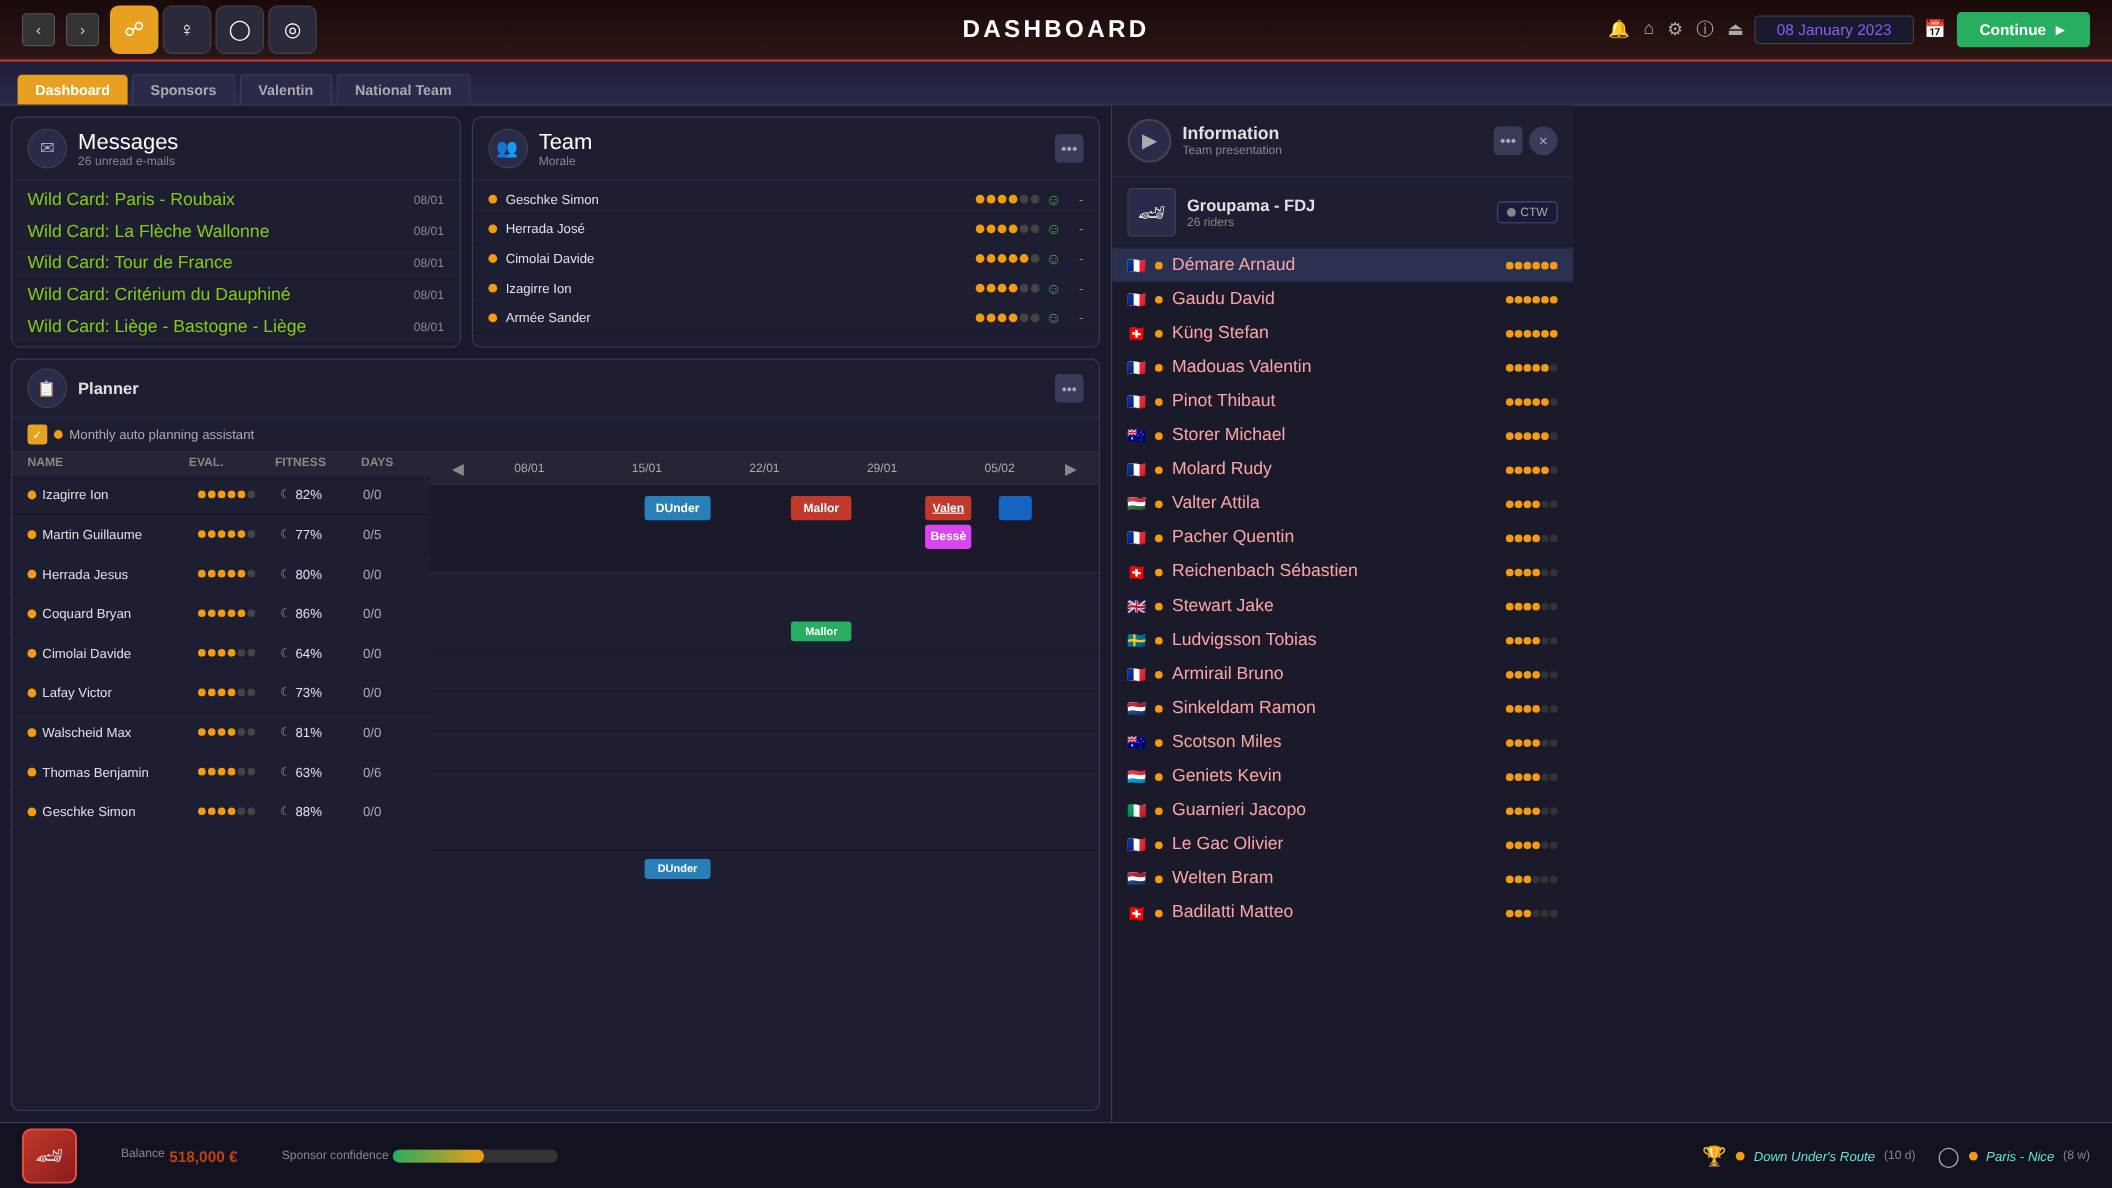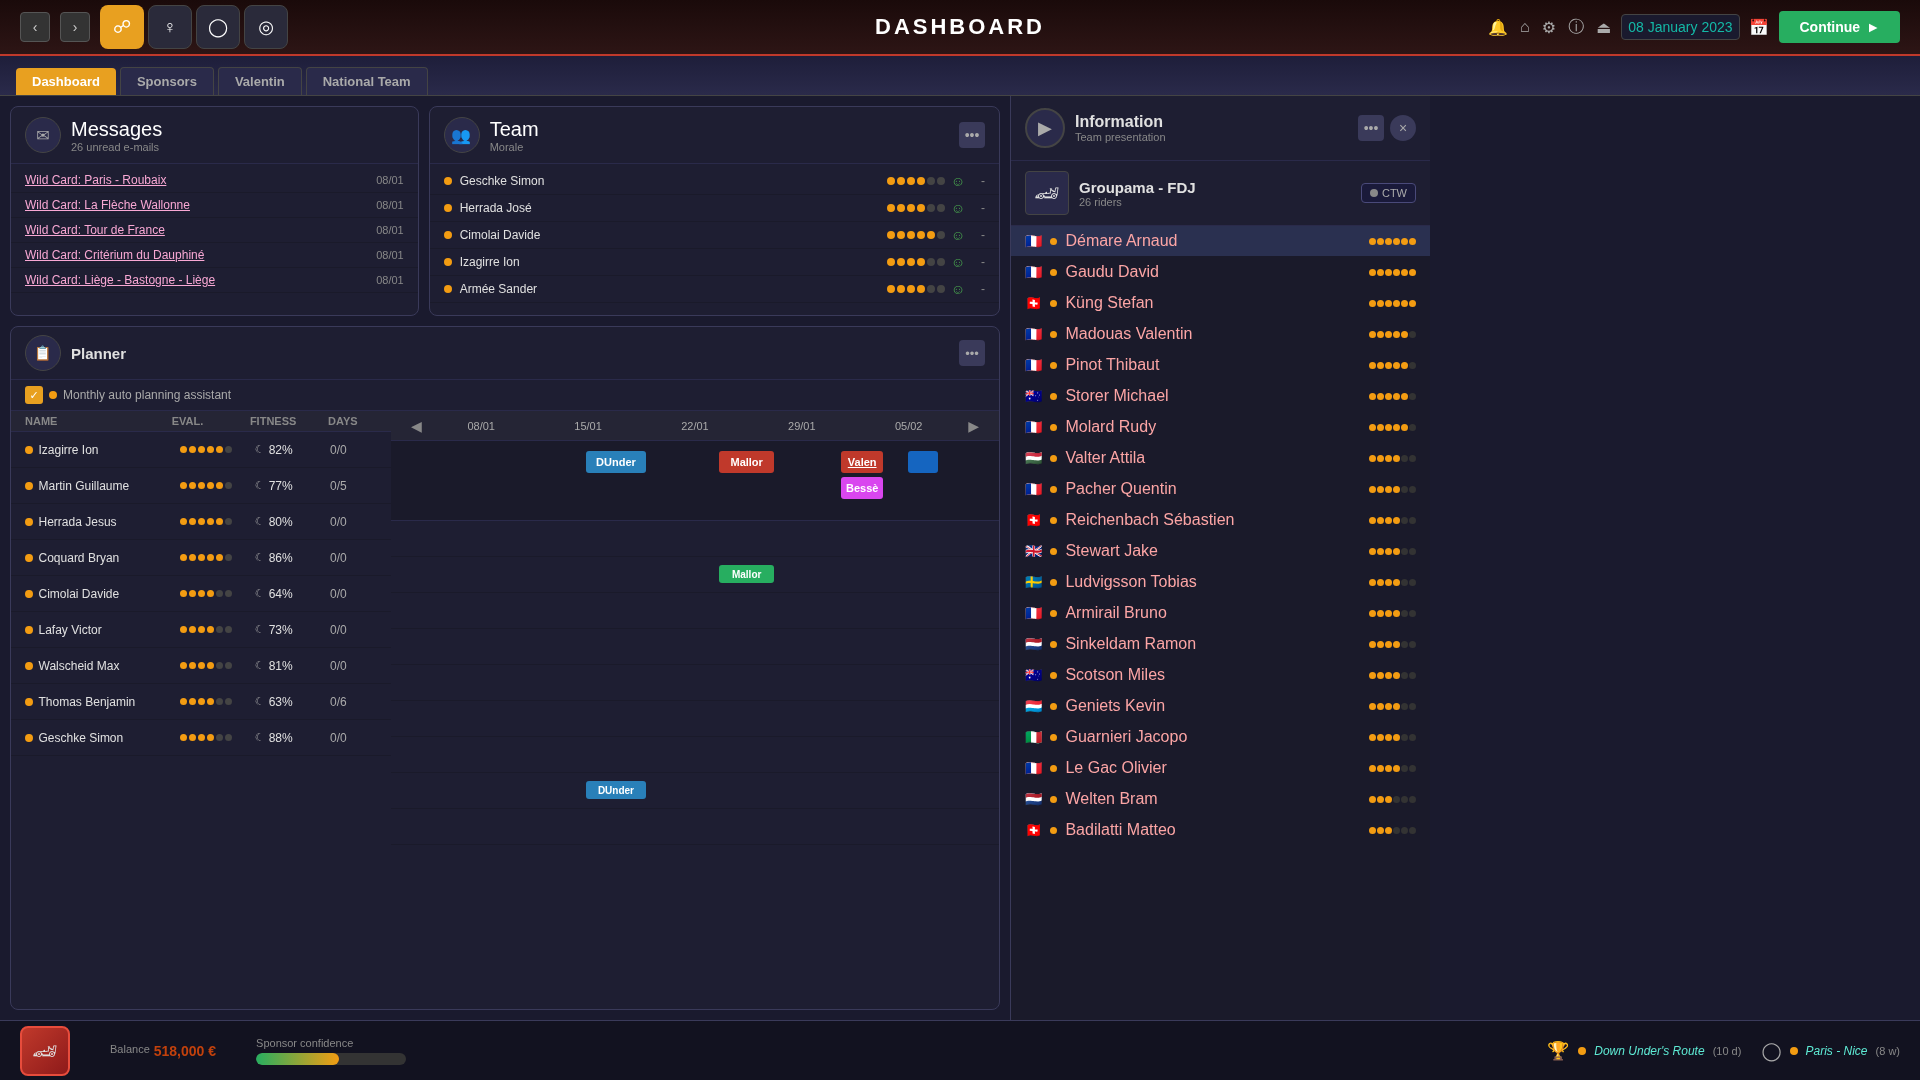--- a/index.html
+++ b/index.html
@@ -37,21 +37,21 @@
     }
     .nav-btn {
       width: 44px; height: 44px; background: #e8a020; border-radius: 8px;
       display: flex; align-items: center; justify-content: center;
       color: white; font-size: 18px; cursor: pointer;
     }
     .nav-btn.inactive { background: #2a2a3a; border: 1px solid #444; }
     .top-icons { display: flex; align-items: center; gap: 12px; color: #aaa; font-size: 16px; }
     .date-display {
       background: #1a1a2e; border: 1px solid #444; border-radius: 4px;
-      padding: 4px 6px; color: #14b8a6; font-size: 14px;
+      padding: 4px 19px; color: #8b5cf6; font-size: 14px;
     }
     .continue-btn {
       background: #27ae60; color: white; border: none; border-radius: 4px;
       padding: 8px 20px; font-size: 14px; font-weight: bold; cursor: pointer;
       display: flex; align-items: center; gap: 6px;
     }
 
     
     .tabs-bar {
       height: 40px;
@@ -121,21 +121,21 @@
       margin-left: auto; width: 26px; height: 26px; background: #3a3a5a;
       border-radius: 4px; display: flex; align-items: center; justify-content:
       center; cursor: pointer; color: #aaa; font-size: 14px;
     }
 
     .messages-list { padding: 4px 0; }
     .message-item {
       display: flex; justify-content: space-between; align-items: center;
       padding: 5px 14px; cursor: pointer; border-bottom: 1px solid #1a1a2a;
     }
-    .message-name { color: #f9a8d4; font-size: 12px; text-decoration: underline; }
+    .message-name { color: #84cc16; font-size: 16px; }
     .message-date { color: #888; font-size: 11px; }
 
     .team-list { padding: 4px 0; }
     .team-item {
       display: flex; align-items: center; padding: 5px 14px;
       border-bottom: 1px solid #1a1a2a; gap: 8px;
     }
     .dot { width: 8px; height: 8px; border-radius: 50%; background: #f39c12; flex-shrink: 0; }
     .rider-name { flex: 1; font-size: 12px; color: #e0e0e0; }
     .morale-dots { display: flex; gap: 2px; align-items: center; }
@@ -305,21 +305,21 @@
       gap: 40px;
     }
     .team-badge {
       width: 50px; height: 50px; background: linear-gradient(135deg, #c0392b, #8e1a1a);
       border-radius: 8px; display: flex; align-items: center;
       justify-content: center; font-size: 20px; border: 2px solid #e74c3c;
     }
     .balance-section { display: flex; flex-direction: row; gap: 4px; }
     .balance-label { color: #888; font-size: 11px; }
     .balance-value { color: #c2410c; font-size: 14px; font-weight: bold; }
-    .sponsor-section { display: flex; flex-direction: column; gap: 4px; }
+    .sponsor-section { display: flex; flex-direction: row; gap: 4px; }
     .sponsor-label { color: #888; font-size: 11px; }
     .sponsor-bar-bg {
       width: 150px; height: 12px; background: #333; border-radius: 6px; overflow: hidden;
     }
     .sponsor-bar-fill {
       height: 100%; background: linear-gradient(90deg, #27ae60, #f39c12);
       border-radius: 6px;
     }
     .events-section { display: flex; gap: 20px; margin-left: auto; }
     .event-item { display: flex; align-items: center; gap: 8px; }

